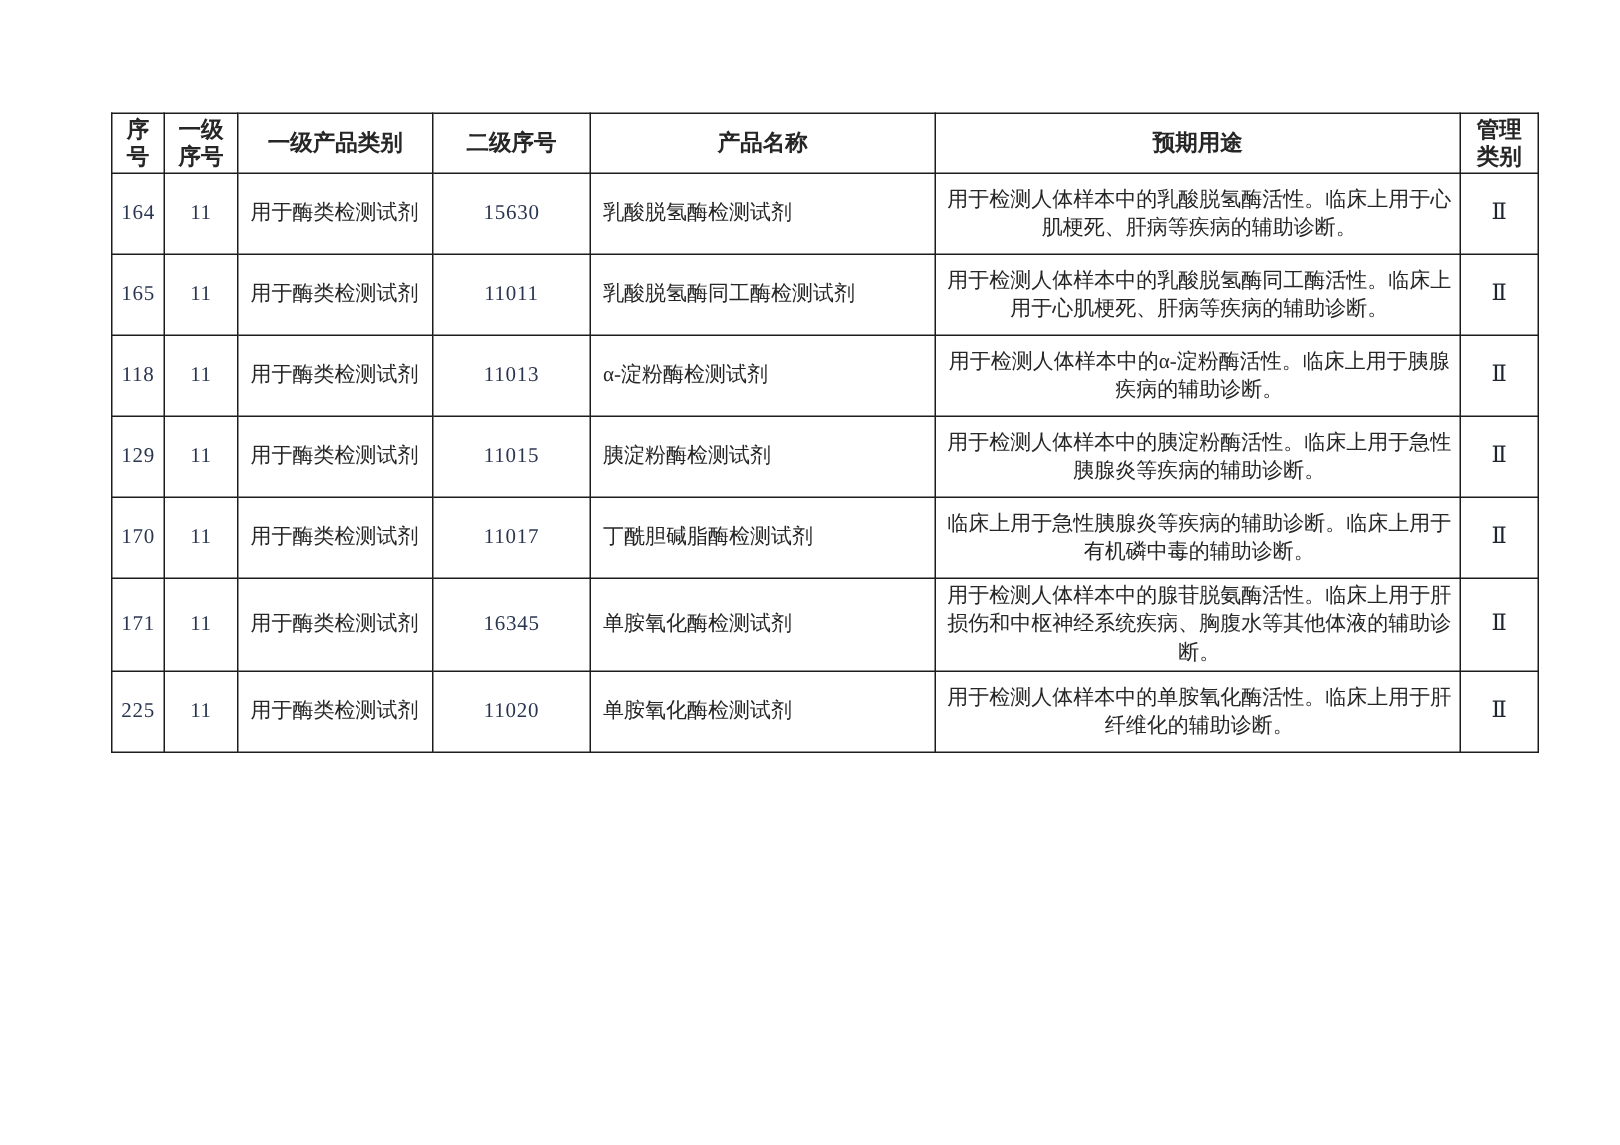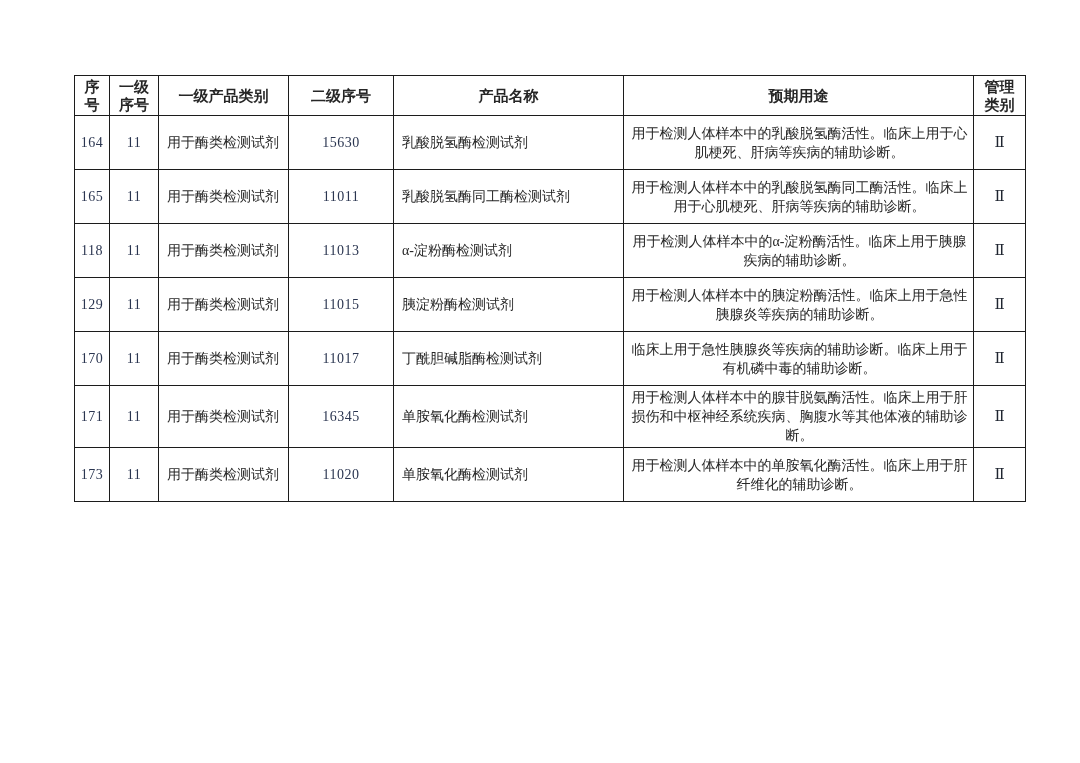--- a/index.html
+++ b/index.html
@@ -142,21 +142,21 @@
         <tr>
     <td class="c num">171</td>
     <td class="c num">11</td>
     <td class="l">用于酶类检测试剂</td>
     <td class="c num">16345</td>
     <td class="l">单胺氧化酶检测试剂</td>
     <td class="l use">用于检测人体样本中的腺苷脱氨酶活性。临床上用于肝损伤和中枢神经系统疾病、胸腹水等其他体液的辅助诊断。</td>
     <td class="c cls">Ⅱ</td>
   </tr>
         <tr>
-    <td class="c num">173</td>
+    <td class="c num">225</td>
     <td class="c num">11</td>
     <td class="l">用于酶类检测试剂</td>
     <td class="c num">11020</td>
     <td class="l">单胺氧化酶检测试剂</td>
     <td class="l use">用于检测人体样本中的单胺氧化酶活性。临床上用于肝纤维化的辅助诊断。</td>
     <td class="c cls">Ⅱ</td>
   </tr>
       </tbody>
   </table>
 </div>

